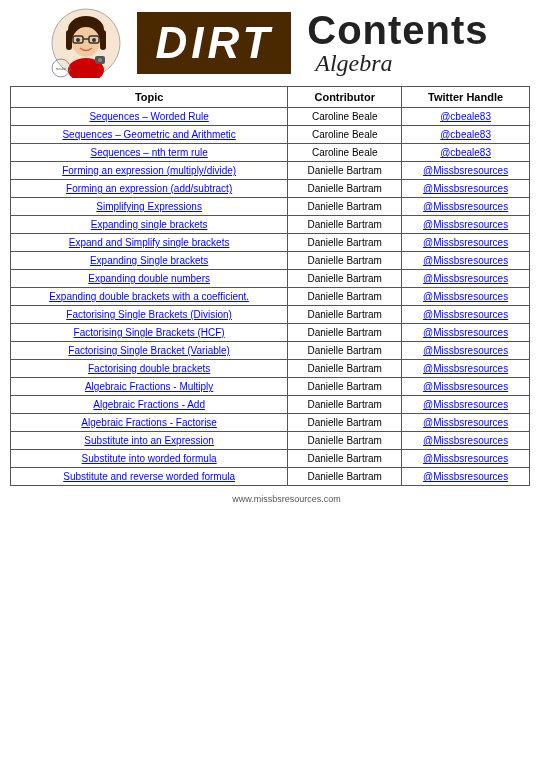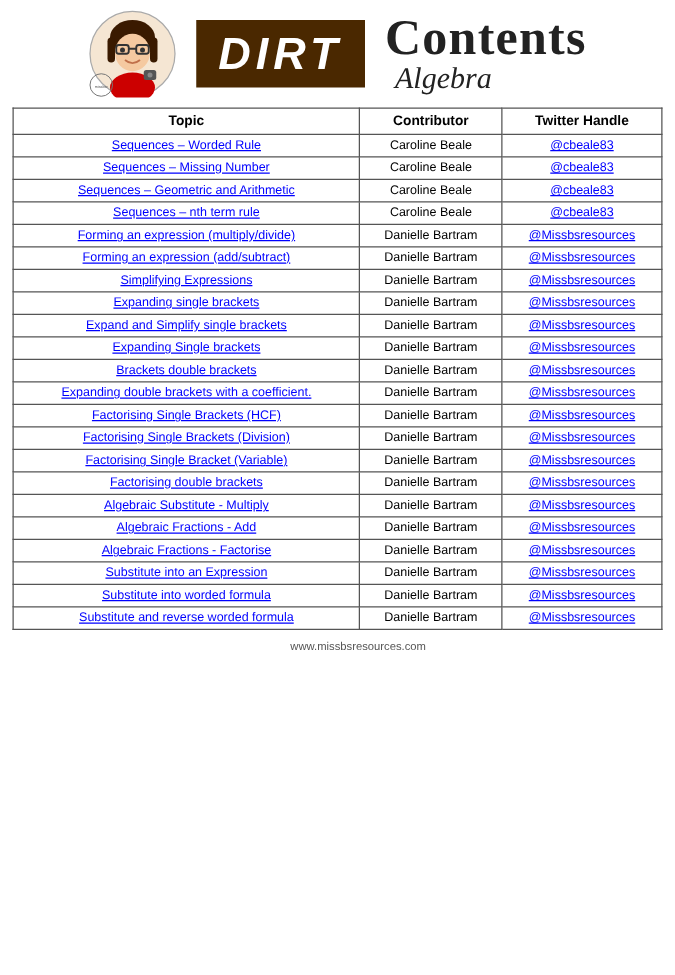--- a/index.html
+++ b/index.html
@@ -14,36 +14,36 @@
     .header {
       display: flex;
       align-items: center;
       justify-content: center;
       padding: 8px 10px 4px 10px;
       gap: 16px;
     }
     .dirt-block {
       background: #4a2800;
       color: #fff;
-      font-size: 36px;
+      font-size: 44px;
       font-weight: 900;
       padding: 6px 18px;
       letter-spacing: 4px;
       font-style: italic;
     }
     .title-block {
       display: flex;
       flex-direction: column;
       align-items: flex-start;
     }
     .title-contents {
       font-size: 40px;
       font-weight: 900;
       color: #222;
-      font-family: Liberation Serif, serif;
+      font-family: Liberation Sans, sans-serif;
       line-height: 1;
       letter-spacing: 1px;
     }
     .title-algebra {
       font-size: 24px;
       font-style: italic;
       color: #222;
       font-family: Georgia, serif;
       margin-left: 8px;
     }
@@ -144,25 +144,20 @@
         <th>Twitter Handle</th>
       </tr>
     </thead>
     <tbody id="table-body">
     <tr>
           <td><a href="#">Sequences – Worded Rule</a></td>
           <td class="contributor">Caroline Beale</td>
           <td class="twitter"><a href="#">@cbeale83</a></td>
         </tr>
         <tr>
-          <td><a href="#">Sequences – Missing Number</a></td>
-          <td class="contributor">Caroline Beale</td>
-          <td class="twitter"><a href="#">@cbeale83</a></td>
-        </tr>
-        <tr>
           <td><a href="#">Sequences – Geometric and Arithmetic</a></td>
           <td class="contributor">Caroline Beale</td>
           <td class="twitter"><a href="#">@cbeale83</a></td>
         </tr>
         <tr>
           <td><a href="#">Sequences – nth term rule</a></td>
           <td class="contributor">Caroline Beale</td>
           <td class="twitter"><a href="#">@cbeale83</a></td>
         </tr>
         <tr>
@@ -189,51 +184,51 @@
           <td><a href="#">Expand and Simplify single brackets</a></td>
           <td class="contributor">Danielle Bartram</td>
           <td class="twitter"><a href="#">@Missbsresources</a></td>
         </tr>
         <tr>
           <td><a href="#">Expanding Single brackets</a></td>
           <td class="contributor">Danielle Bartram</td>
           <td class="twitter"><a href="#">@Missbsresources</a></td>
         </tr>
         <tr>
-          <td><a href="#">Brackets double brackets</a></td>
+          <td><a href="#">Expanding double numbers</a></td>
           <td class="contributor">Danielle Bartram</td>
           <td class="twitter"><a href="#">@Missbsresources</a></td>
         </tr>
         <tr>
           <td><a href="#">Expanding double brackets with a coefficient.</a></td>
           <td class="contributor">Danielle Bartram</td>
           <td class="twitter"><a href="#">@Missbsresources</a></td>
         </tr>
         <tr>
+          <td><a href="#">Factorising Single Brackets (Division)</a></td>
+          <td class="contributor">Danielle Bartram</td>
+          <td class="twitter"><a href="#">@Missbsresources</a></td>
+        </tr>
+        <tr>
           <td><a href="#">Factorising Single Brackets (HCF)</a></td>
           <td class="contributor">Danielle Bartram</td>
           <td class="twitter"><a href="#">@Missbsresources</a></td>
         </tr>
         <tr>
-          <td><a href="#">Factorising Single Brackets (Division)</a></td>
-          <td class="contributor">Danielle Bartram</td>
-          <td class="twitter"><a href="#">@Missbsresources</a></td>
-        </tr>
-        <tr>
           <td><a href="#">Factorising Single Bracket (Variable)</a></td>
           <td class="contributor">Danielle Bartram</td>
           <td class="twitter"><a href="#">@Missbsresources</a></td>
         </tr>
         <tr>
           <td><a href="#">Factorising double brackets</a></td>
           <td class="contributor">Danielle Bartram</td>
           <td class="twitter"><a href="#">@Missbsresources</a></td>
         </tr>
         <tr>
-          <td><a href="#">Algebraic Substitute - Multiply</a></td>
+          <td><a href="#">Algebraic Fractions - Multiply</a></td>
           <td class="contributor">Danielle Bartram</td>
           <td class="twitter"><a href="#">@Missbsresources</a></td>
         </tr>
         <tr>
           <td><a href="#">Algebraic Fractions - Add</a></td>
           <td class="contributor">Danielle Bartram</td>
           <td class="twitter"><a href="#">@Missbsresources</a></td>
         </tr>
         <tr>
           <td><a href="#">Algebraic Fractions - Factorise</a></td>

